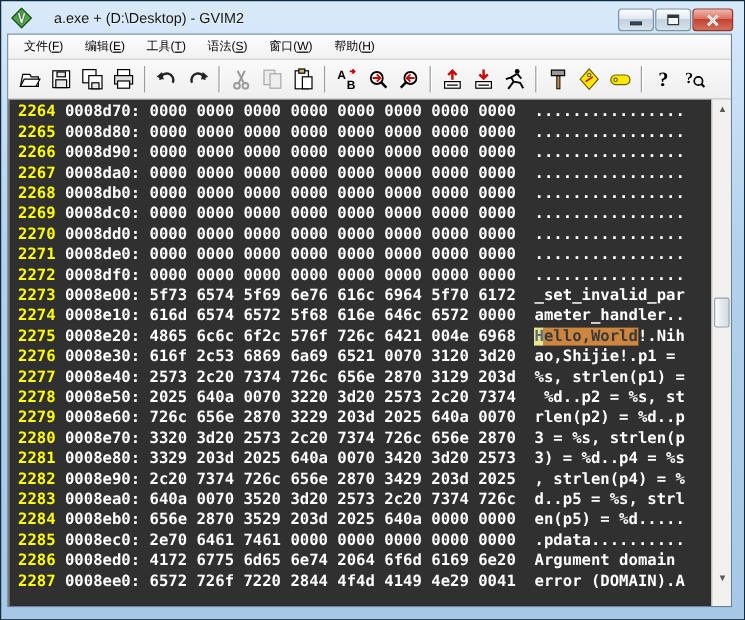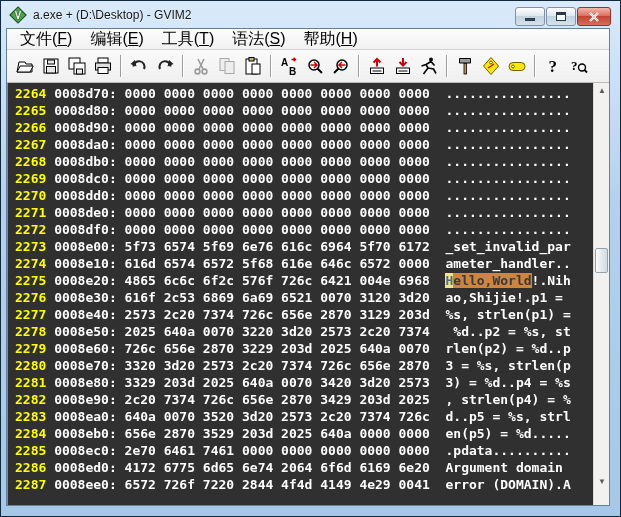--- a/index.html
+++ b/index.html
@@ -2,33 +2,33 @@
 <html><head>
 <meta charset="utf-8">
 <style>
   html,body{margin:0;padding:0;background:#9ab6cf;}
   *{box-sizing:border-box;}
   .window{position:relative;width:621px;height:517px;border:1px solid #10293f;
     background:linear-gradient(#d9eafa,#b3d1ec 40%,#a6c8e6);font-family:"Liberation Sans",sans-serif;}
   
   .titlebar{position:absolute;left:0;top:0;right:0;height:27px;display:flex;align-items:center;}
   .title-icon{width:18px;height:18px;margin:0 6px 0 8px;flex:0 0 auto;}
-  .title-text{font-size:12px;color:#151515;white-space:nowrap;text-shadow:0 1px 0 rgba(255,255,255,.6);}
+  .title-text{font-size:12px;color:#151515;white-space:nowrap;text-shadow:0 1px 0 rgba(255,255,255,.6);margin-left:12px;}
   .win-controls{position:absolute;right:9px;top:6px;display:flex;gap:1px;}
   .win-btn{width:30px;height:19px;border:1px solid #7e93a8;border-radius:3px;
     background:linear-gradient(#ffffff,#dfe8f1 45%,#c2d1de 46%,#d6e2ec);display:flex;align-items:center;justify-content:center;}
   .win-btn.close{width:34px;border:1px solid #8c352b;background:linear-gradient(#f2b6aa,#dd7162 45%,#c3402e 46%,#d3705f);}
   .glyph-min{width:10px;height:3px;background:#3d4c59;border:1px solid #2c3842;margin-top:6px;}
   .glyph-max{width:10px;height:9px;border:1px solid #2c3842;border-top:3px solid #2c3842;background:#f5f8fa;}
   
   .client{position:absolute;left:5px;top:27px;right:10px;bottom:10px;display:flex;flex-direction:column;
     border:1px solid #64809c;background:#f4f4f4;}
   .menubar{height:21px;background:linear-gradient(#fdfdfd,#f1f1f1);border-bottom:1px solid #d3d3d3;
     display:flex;align-items:center;padding-left:4px;flex:0 0 auto;}
-  .menu-item{font-size:16px;color:#000;padding:2px 9px;white-space:nowrap;cursor:default;}
+  .menu-item{font-size:10px;color:#000;padding:2px 9px;white-space:nowrap;cursor:default;}
   .menu-item u{text-decoration:underline;}
   
   .toolbar{height:33px;background:linear-gradient(#fafafa,#efefef);border-bottom:1px solid #b9b9b9;
     display:flex;align-items:center;padding-left:5px;flex:0 0 auto;}
   .tb-btn{width:26px;height:26px;display:flex;align-items:center;justify-content:center;border:1px solid transparent;}
   .tb-btn svg{width:20px;height:20px;}
   .tb-sep{width:2px;height:22px;margin:0 4px;border-left:1px solid #9d9d9d;border-right:1px solid #ffffff;}
   
   .editor-wrap{flex:1;display:flex;min-height:0;}
   .editor-col{flex:1;position:relative;background:#303030;border-left:1px solid #8a8a8a;overflow:hidden;}
@@ -77,20 +77,21 @@
       </div>
     </div>
   </div>
 
   <div class="client">
     <div class="menubar" id="menubar">
         <span class="menu-item">文件(<u>F</u>)</span>
         <span class="menu-item">编辑(<u>E</u>)</span>
         <span class="menu-item">工具(<u>T</u>)</span>
         <span class="menu-item">语法(<u>S</u>)</span>
+        <span class="menu-item">窗口(<u>W</u>)</span>
         <span class="menu-item">帮助(<u>H</u>)</span>
       </div>
     <div class="toolbar" id="toolbar">
         <div class="tb-btn">
           <svg viewBox="0 0 20 20">
             <path d="M2 16 L4 6 h6 l1 2 h6 v8 z" fill="#fff" stroke="#000"></path>
             <path d="M2 16 l3.2-6 h13 l-3.2 6 z" fill="#fff" stroke="#000"></path>
           </svg>
         </div>
         <div class="tb-btn">

